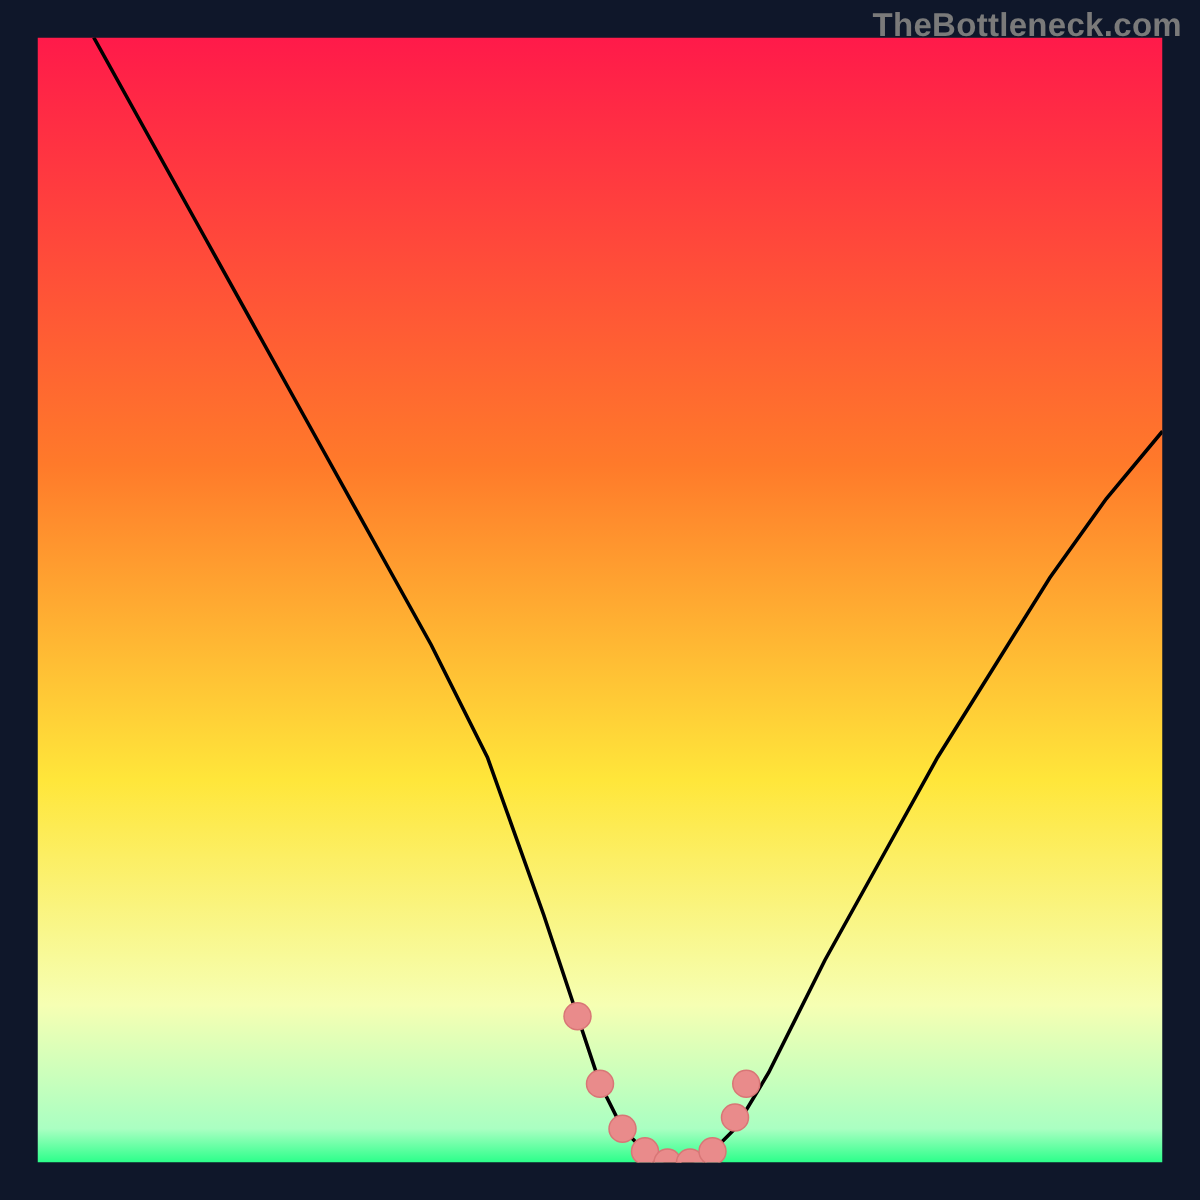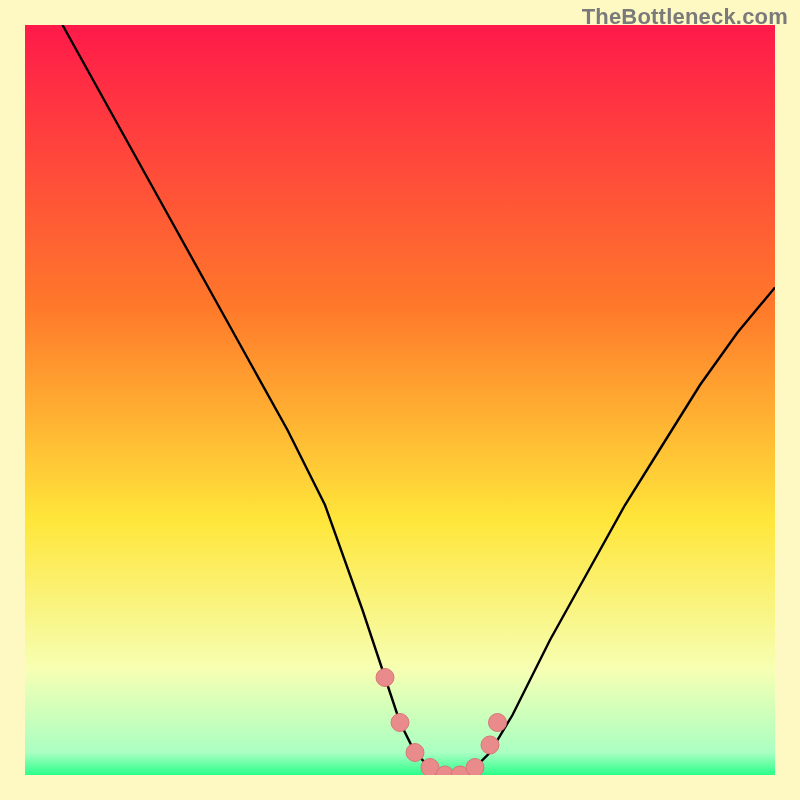--- a/index.html
+++ b/index.html
@@ -1,20 +1,20 @@
 <!DOCTYPE html>
 <html><head>
 <meta charset="utf-8">
 <style>
   * { margin: 0; padding: 0; box-sizing: border-box; }
   html, body { width: 800px; height: 800px; overflow: hidden; background: #000; }
   .frame {
     width: 800px;
     height: 800px;
-    background: #fef9c3;
+    background: #0f172a;
     position: relative;
   }
   .plot-area {
     position: absolute;
     left: 25px;
     top: 25px;
     width: 750px;
     height: 750px;
   }
   .watermark {

